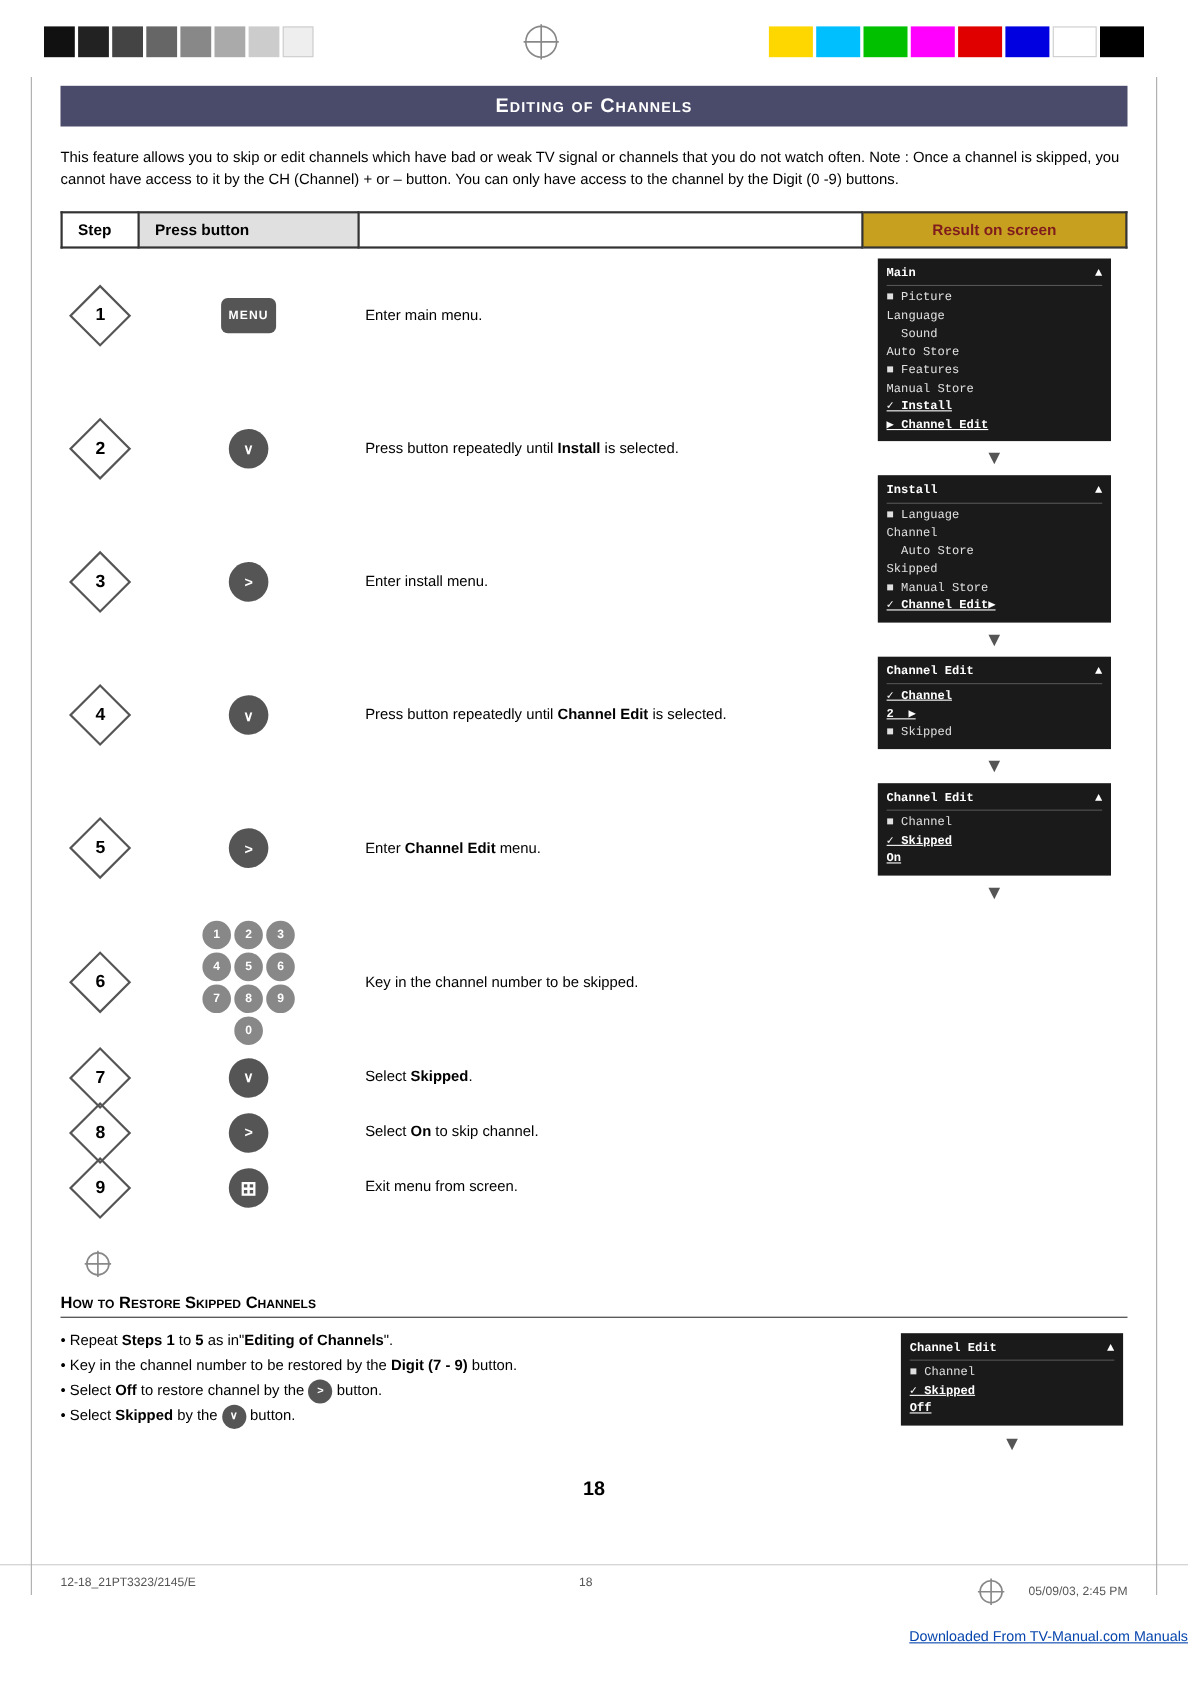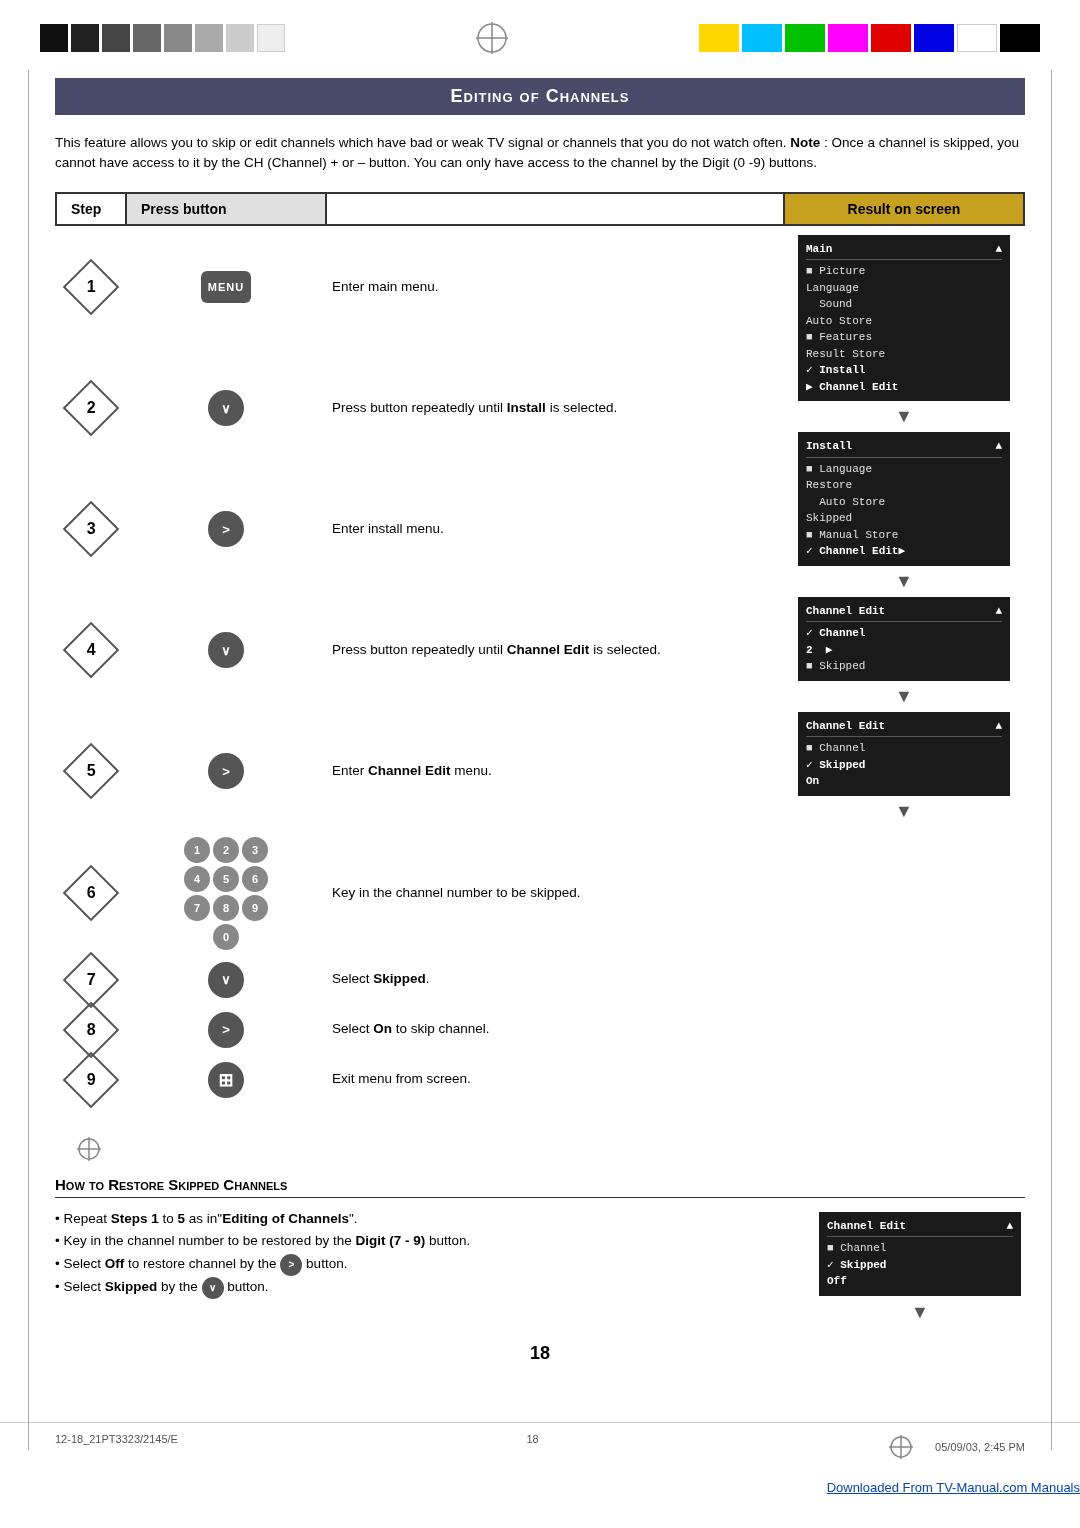--- a/index.html
+++ b/index.html
@@ -87,39 +87,39 @@
       margin-bottom: 18px;
       font-variant: small-caps;
     }
 
     
     .intro-text {
       font-size: 13.5px;
       line-height: 1.5;
       margin-bottom: 18px;
     }
-    .intro-text b { font-weight: bold; }
+    .intro-text b { font-weight: normal; }
 
     
     .steps-table {
       width: 100%;
       border-collapse: collapse;
       margin-bottom: 30px;
     }
     .steps-table th {
       border: 2px solid #333;
       padding: 7px 14px;
       font-weight: bold;
       font-size: 14px;
       background: #fff;
       text-align: left;
     }
     .steps-table th.step-th { width: 70px; }
     .steps-table th.press-th { width: 200px; background: #e0e0e0; }
-    .steps-table th.result-th { background: #c8a020; color: #000000; text-align: center; }
+    .steps-table th.result-th { background: #c8a020; color: #7f1d1d; text-align: center; }
 
     .steps-table td {
       vertical-align: middle;
       padding: 6px 8px;
     }
     .step-num-cell {
       text-align: center;
       width: 70px;
     }
     .press-cell {
@@ -215,20 +215,21 @@
       justify-content: space-between;
     }
     .result-panel .screen-row {
       display: flex;
       justify-content: space-between;
       flex-direction: column;
     }
     .result-panel .screen-row.selected {
       color: #fff;
       font-weight: bold;
+      text-decoration: underline;
     }
 
     
     .restore-section {
       margin-top: 10px;
     }
     .restore-title {
       font-size: 15px;
       font-weight: bold;
       font-variant: small-caps;
@@ -410,37 +411,37 @@
               <div class="screen-row">
                   <span>■ Picture</span>
                   <span>Language</span>
                 </div>
               <div class="screen-row">
                   <span>&nbsp; Sound</span>
                   <span>Auto Store</span>
                 </div>
               <div class="screen-row">
                   <span>■ Features</span>
-                  <span>Result Store</span>
+                  <span>Manual Store</span>
                 </div>
               <div class="screen-row selected" style="color:#fff;font-weight:bold;">
                   <span>✓ Install</span>
                   <span>▶ Channel Edit</span>
                 </div>
             </div>
             <div class="screen-divider-arrow">▼</div>
 
             <div class="result-panel">
               <div class="screen-title">
                 <span>Install</span>
                   <span>▲</span>
               </div>
               <div class="screen-row">
                   <span>■ Language</span>
-                  <span>Restore</span>
+                  <span>Channel</span>
                 </div>
               <div class="screen-row">
                   <span>&nbsp; Auto Store</span>
                   <span>Skipped</span>
                 </div>
               <div class="screen-row">
                   <span>■ Manual Store</span>
                   <span></span>
                 </div>
               <div class="screen-row selected" style="color:#fff;font-weight:bold;">

